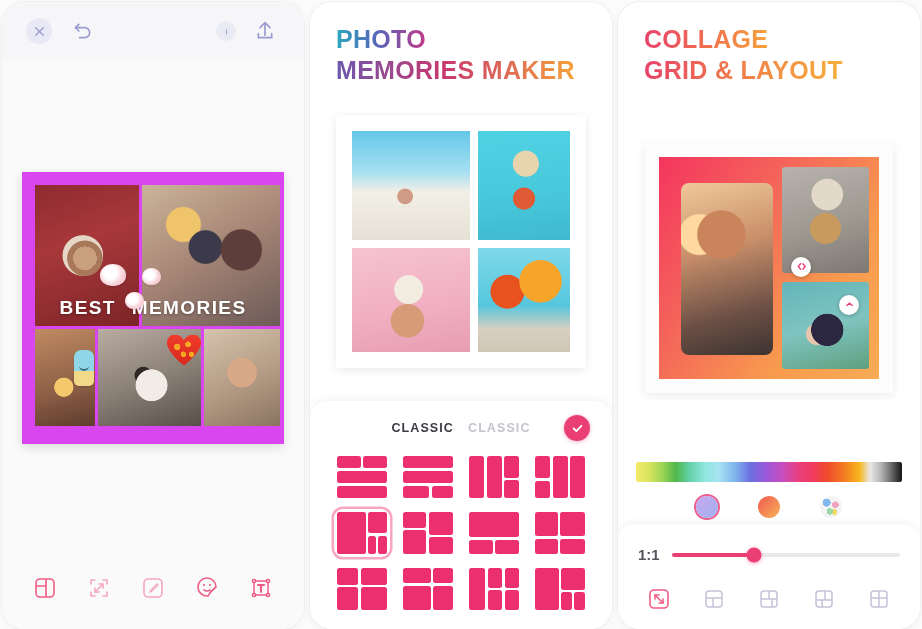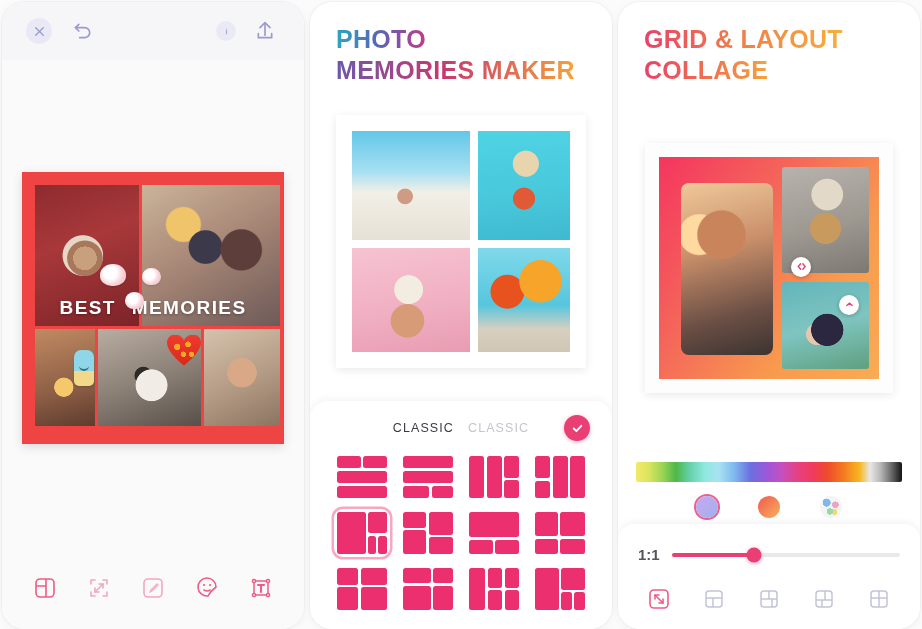--- a/index.html
+++ b/index.html
@@ -64,21 +64,21 @@
   .p1-canvas {
     flex: 1 1 auto;
     position: relative;
     background: #fafafb;
     display: flex;
     align-items: center;
     justify-content: center;
   }
   .collage1 {
     width: 262px; height: 272px;
-    background: #ef4444;
+    background: #d946ef;
     padding: 13px 4px 17px 13px;
     box-shadow: 0 3px 10px rgba(0,0,0,0.13);
     position: relative;
   }
   .c1-grid {
     width: 100%; height: 100%;
     display: grid;
     grid-template-columns: 1.02fr 1.35fr;
     grid-template-rows: 1.45fr 1fr;
     gap: 3px;
@@ -269,21 +269,21 @@
     display: flex;
     align-items: center;
     justify-content: center;
     position: relative;
     height: 30px;
     margin-bottom: 8px;
   }
   .picker-tabs { display: flex; gap: 14px; align-items: baseline; }
   .tab {
     font-size: 12.5px;
-    font-weight: 400;
+    font-weight: 700;
     letter-spacing: 1.1px;
   }
   .tab.active { color: #3a3a44; }
   .tab.inactive { color: #c5c5cd; }
   .check-btn {
     position: absolute;
     right: 6px;
     width: 26px; height: 26px;
     border-radius: 50%;
     background: #ea3f75;
@@ -793,22 +793,22 @@
           </div>
         </div>
 
       </div>
     </div>
   </div>
 
   <div class="panel p3">
 
     <div class="head">
+      <span class="head-line g-coll3">COLLAGE</span>
       <span class="head-line g-grid3">GRID &amp; LAYOUT</span>
-      <span class="head-line g-coll3">COLLAGE</span>
     </div>
 
     <div class="p3-canvas">
       <div class="collage3">
         <div class="c3-inner">
           <div class="c3-left">
             <div class="ph-girl-sunset"></div>
           </div>
           <div class="ph ph-girl-beach"></div>
           <div class="ph ph-berries"></div>

